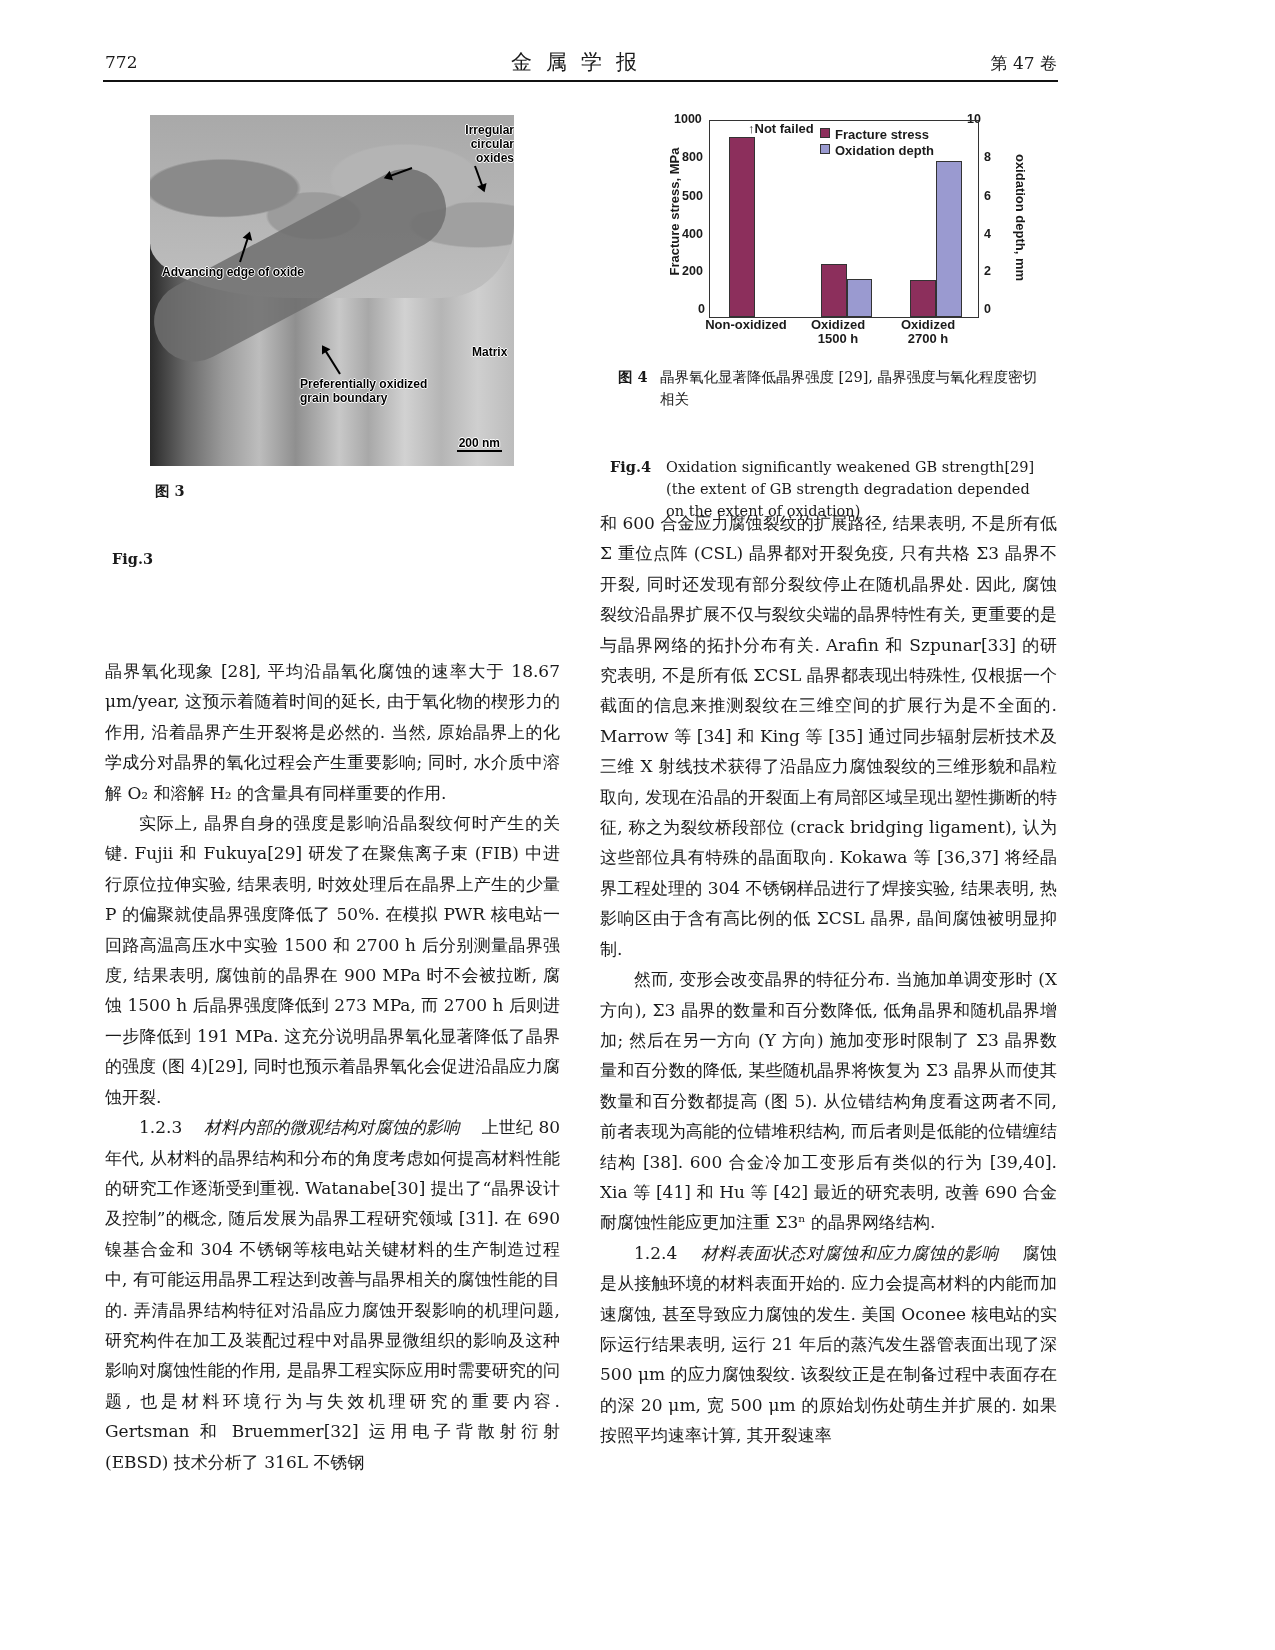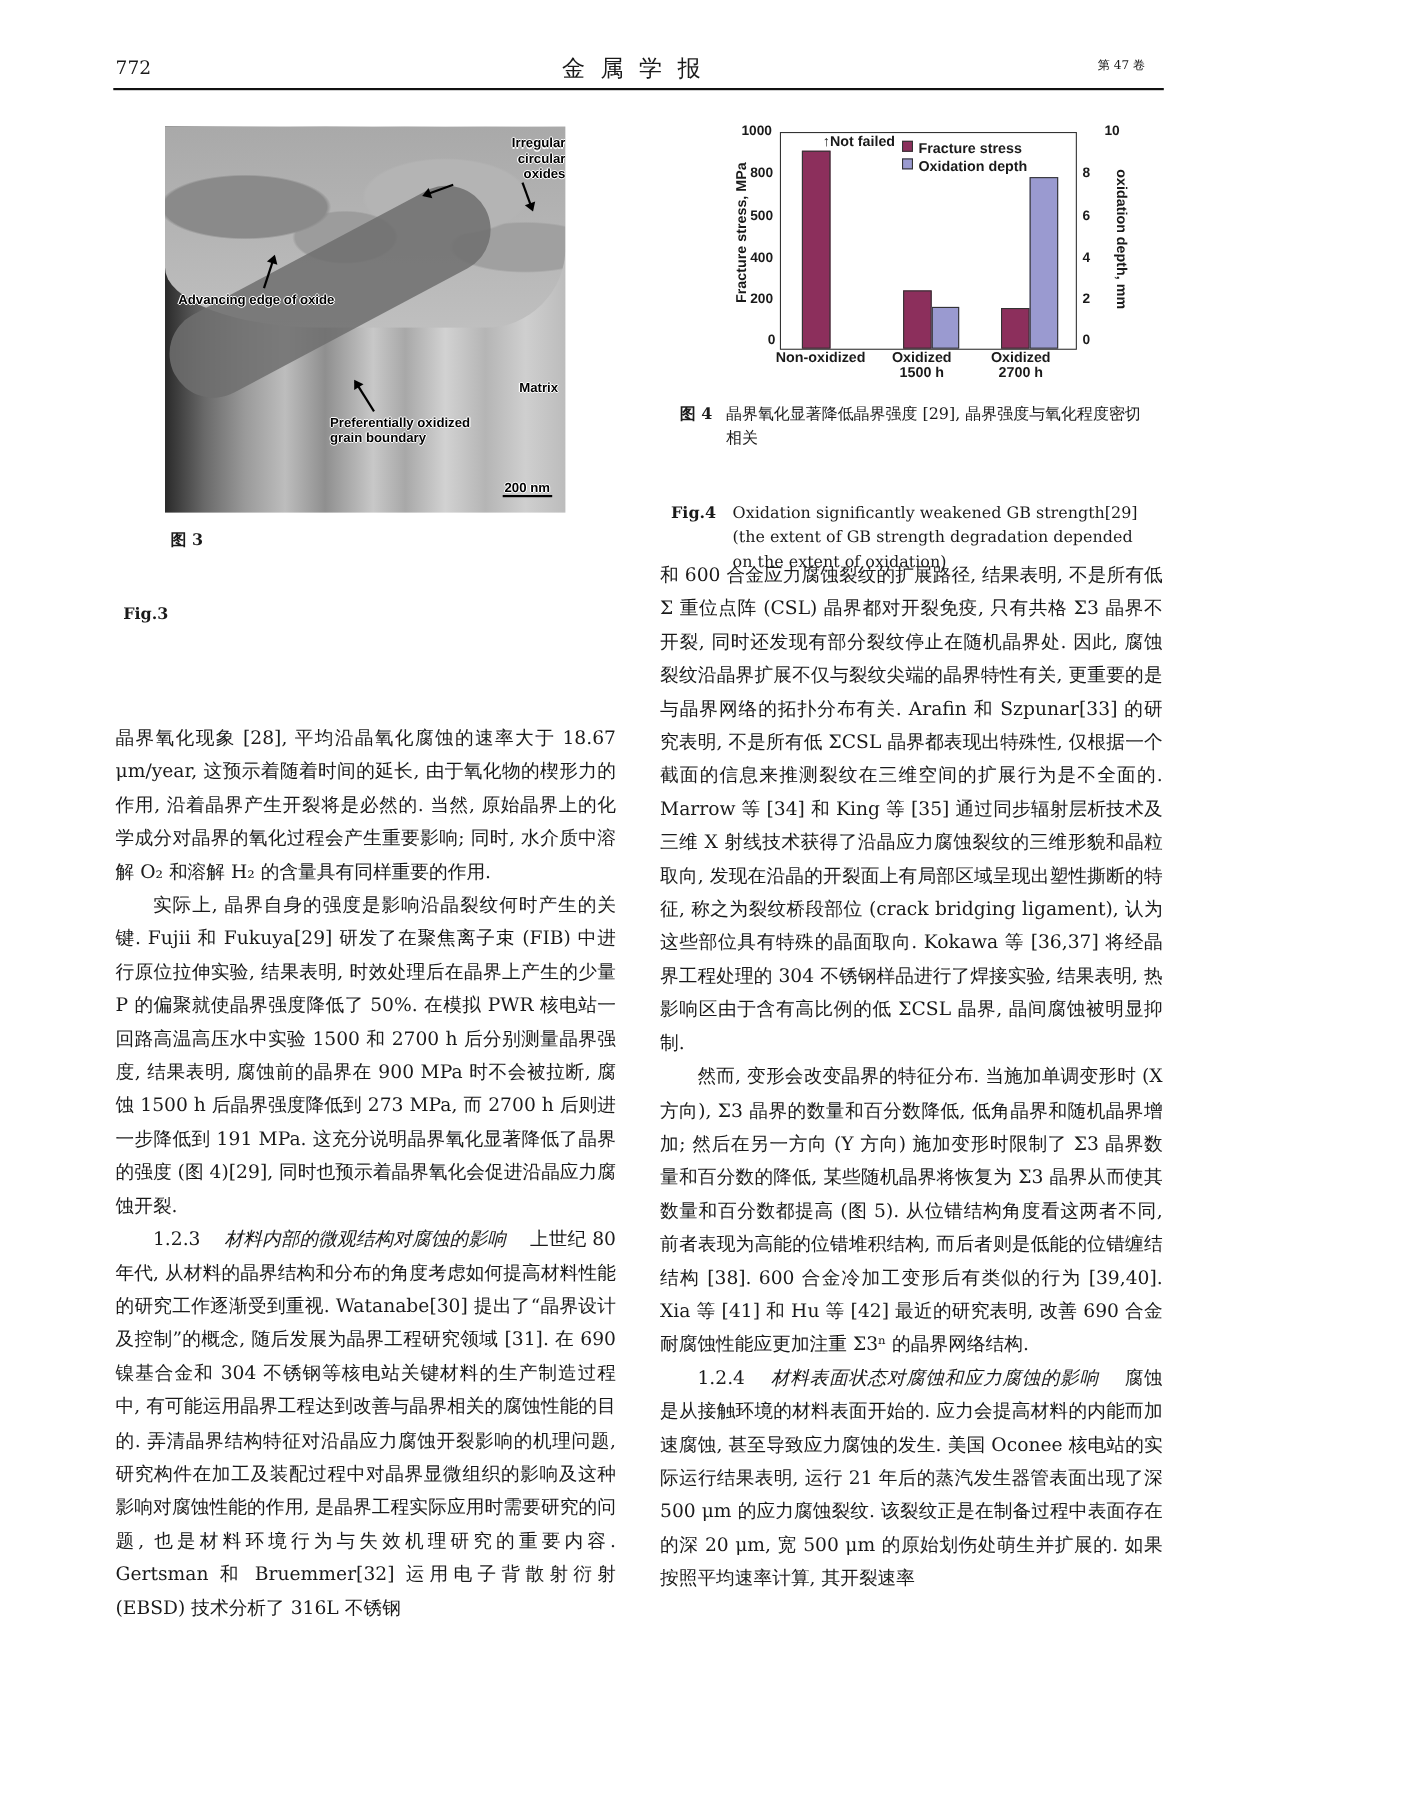--- a/index.html
+++ b/index.html
@@ -1,20 +1,20 @@
 <!DOCTYPE html>
 <html><head>
 <meta charset="utf-8">
 <style>
   html, body { margin:0; padding:0; background:#ffffff; }
   body { width:1275px; height:1650px; position:relative; font-family:"DejaVu Serif", serif; color:#1a1a1a; overflow:hidden; }
   .header { position:absolute; left:105px; top:48px; width:952px; height:30px; }
   .header .pg { position:absolute; left:0; top:4px; font-size:17px; }
   .header .jt { position:absolute; left:0; width:100%; text-align:center; top:0; font-size:21px; letter-spacing:14px; }
-  .header .vol { position:absolute; right:16px; top:4px; font-size:11px; }
+  .header .vol { position:absolute; right:0; top:4px; font-size:17px; }
   .rule { position:absolute; left:103px; top:80px; width:955px; height:2px; background:#111; }
 
   .micro { position:absolute; left:150px; top:115px; width:364px; height:351px; overflow:hidden;
     background: linear-gradient(90deg,#2a2a2a 0%,#6a6a6a 10%,#9a9a9a 20%,#bdbdbd 30%,#8f8f8f 40%,#c8c8c8 52%,#a8a8a8 60%,#d2d2d2 70%,#b5b5b5 80%,#cfcfcf 90%,#bcbcbc 100%); }
   .micro .oxlayer { position:absolute; left:0; top:0; width:100%; height:52%;
     background: radial-gradient(ellipse at 20% 40%, #8a8a8a 0 18%, transparent 19%),
                 radial-gradient(ellipse at 45% 55%, #9c9c9c 0 16%, transparent 17%),
                 radial-gradient(ellipse at 70% 35%, #b4b4b4 0 20%, transparent 21%),
                 radial-gradient(ellipse at 90% 60%, #a0a0a0 0 14%, transparent 15%),
                 linear-gradient(180deg,#a9a9a9,#bfbfbf);
@@ -81,21 +81,21 @@
   <div class="ylabel" style="left:-46px;top:92px;width:160px;text-align:center;">Fracture stress, MPa</div>
   <div class="ylabel" style="left:300px;top:98px;width:160px;text-align:center;transform:rotate(90deg);">oxidation depth, mm</div>
 
   <div class="ytick" style="left:34px;top:0px;">1000</div>
   <div class="ytick" style="left:42px;top:38px;">800</div>
   <div class="ytick" style="left:42px;top:77px;">500</div>
   <div class="ytick" style="left:42px;top:115px;">400</div>
   <div class="ytick" style="left:42px;top:152px;">200</div>
   <div class="ytick" style="left:58px;top:190px;">0</div>
 
-  <div class="ytick" style="left:364px;top:0px;">10</div>
+  <div class="ytick" style="left:327px;top:0px;">10</div>
   <div class="ytick" style="left:344px;top:38px;">8</div>
   <div class="ytick" style="left:344px;top:77px;">6</div>
   <div class="ytick" style="left:344px;top:115px;">4</div>
   <div class="ytick" style="left:344px;top:152px;">2</div>
   <div class="ytick" style="left:344px;top:190px;">0</div>
 
   <div class="plot">
     <div class="nf">↑<span>Not failed</span></div>
     <div class="legend">
       <div><span class="sw" style="background:#8c2f5c;"></span><span>Fracture stress</span></div>

